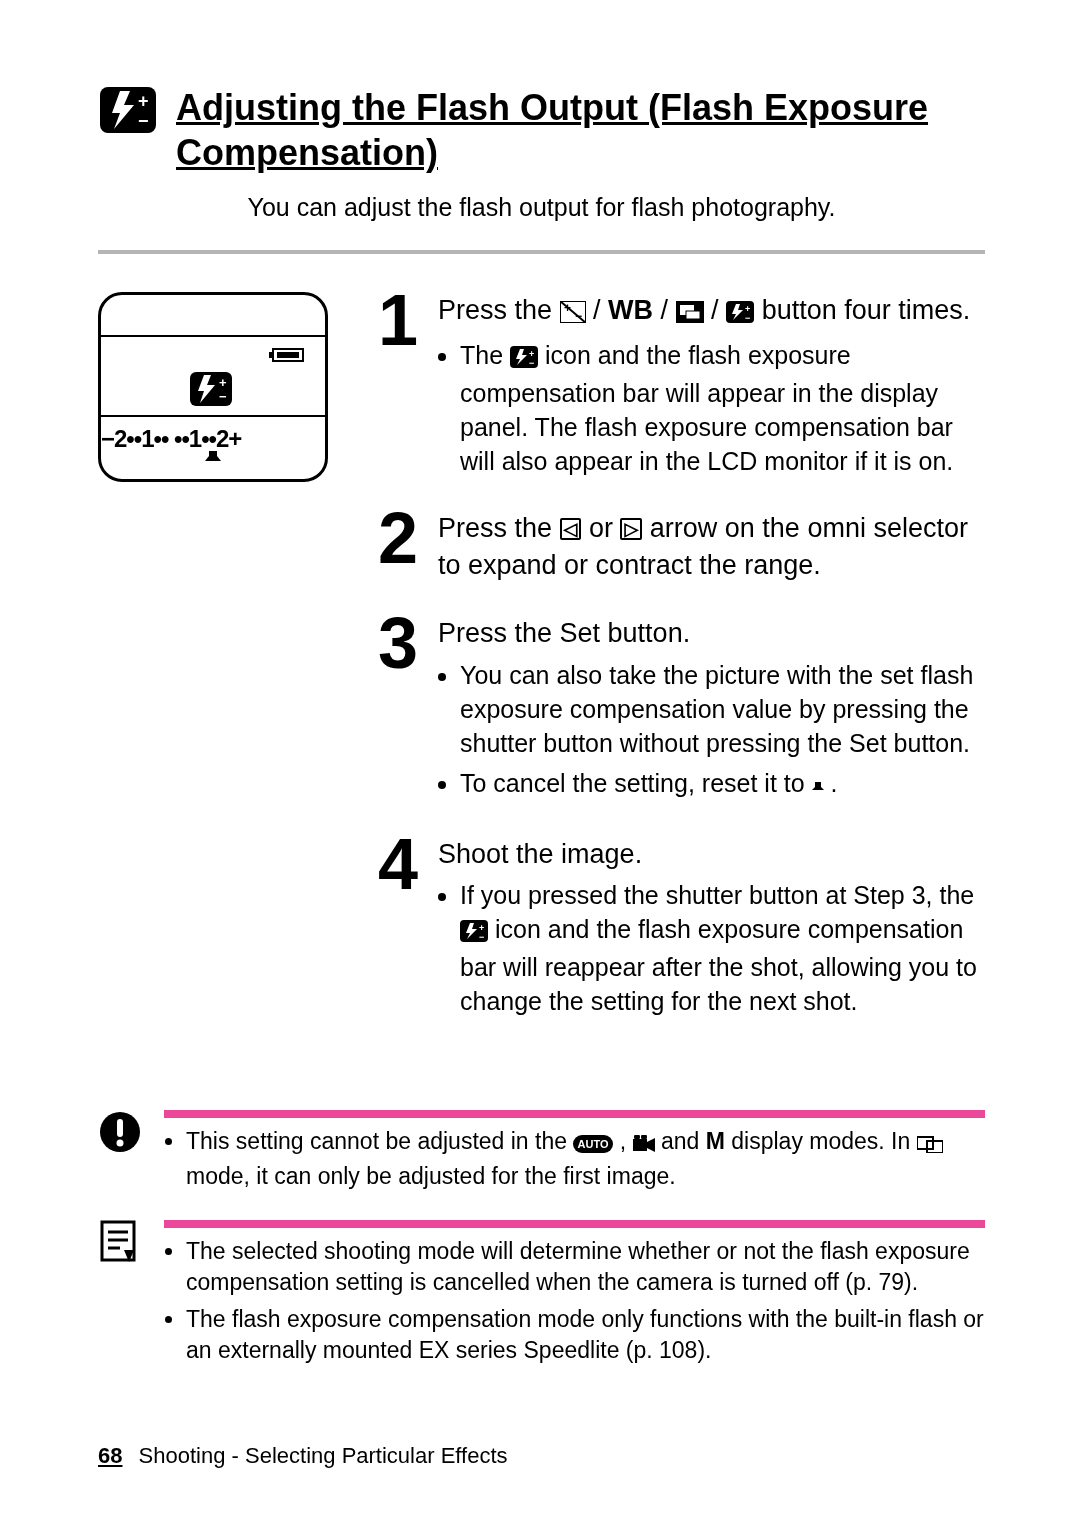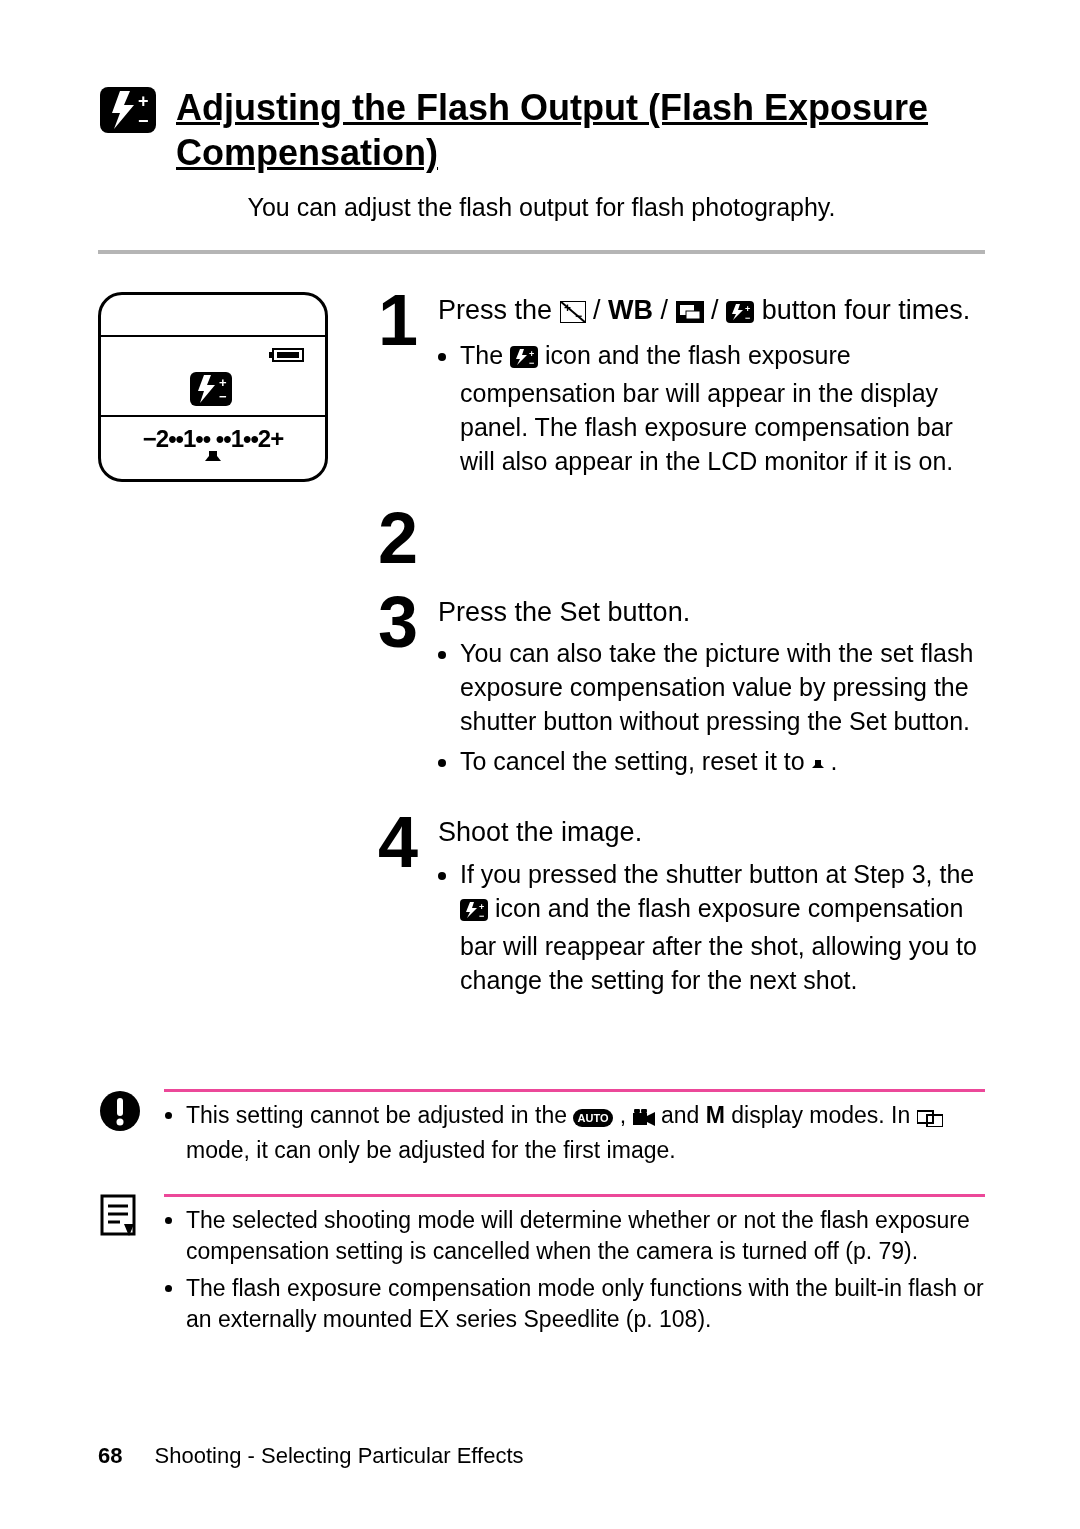--- a/index.html
+++ b/index.html
@@ -17,37 +17,37 @@
   .title-text { font-size: 36px; font-weight: 900; line-height: 1.25; text-decoration: underline; }
   .intro { font-size: 25px; margin-bottom: 28px; text-align: center; }
   .hr-gray { height: 4px; background: #b5b5b5; border: none; margin-bottom: 38px; }
   .content-row { display: flex; gap: 50px; }
   .lcd-box { width: 230px; }
   .lcd-frame { border: 3px solid #000; border-radius: 24px; width: 230px; height: 190px; position: relative; }
   .lcd-line1 { position:absolute; top:40px; left:0; right:0; height:2px; background:#000; }
   .lcd-line2 { position:absolute; top:120px; left:0; right:0; height:2px; background:#000; }
   .lcd-batt { position:absolute; top:50px; right:18px; }
   .lcd-flashicon { position:absolute; top:76px; left:88px; }
-  .lcd-scale { position:absolute; top:130px; left:0; right:0; text-align:center; font-size:24px; font-weight:bold; letter-spacing: -1px; font-family: Arial, sans-serif; }
+  .lcd-scale { position:absolute; top:130px; left:0; right:0; text-align:left; font-size:24px; font-weight:bold; letter-spacing: -1px; font-family: Arial, sans-serif; }
   .lcd-pointer { position:absolute; top:156px; left:50%; transform:translateX(-50%); }
   .steps { flex: 1; }
   .step { display: flex; gap: 14px; margin-bottom: 26px; }
   .step-num { font-size: 72px; font-weight: 900; line-height: 0.8; min-width: 46px; font-family: Arial Black, Arial, sans-serif; }
   .step-body { flex: 1; }
   .step-head { font-size: 27px; line-height: 1.35; margin-bottom: 6px; }
   .step ul { list-style: disc; padding-left: 22px; }
   .step ul li { font-size: 25px; line-height: 1.36; margin-bottom: 6px; }
   .notes { margin-top: 60px; }
   .note-block { display:flex; gap: 22px; margin-bottom: 22px; }
   .note-icon { width: 44px; flex-shrink:0; }
-  .note-body { flex:1; border-top: 3px solid #ec4899; padding-top: 8px; }
+  .note-body { flex:1; border-top: 8px solid #ec4899; padding-top: 8px; }
   .note-body ul { list-style: disc; padding-left: 22px; }
   .note-body ul li { font-size: 23px; line-height: 1.35; margin-bottom: 6px; }
   .footer { position:absolute; bottom: 60px; left: 98px; font-size: 22px; }
-  .footer .pg { font-weight: 900; margin-right: 26px; }
+  .footer .pg { font-weight: 900; margin-right: 10px; text-decoration: underline; }
   .inline-icon { display:inline-block; vertical-align: -4px; }
   .boxed { display:inline-block; border:2px solid #000; padding: 0 2px; font-size: 18px; font-weight:bold; line-height:1; vertical-align: 2px; border-radius:2px; }
   .glyph { font-weight:bold; }
 </style>
 </head>
 <body>
 
 <div class="title-row">
   <span class="title-icon">
     <svg width="60" height="50" viewBox="0 0 60 50">
@@ -144,20 +144,27 @@
             </span>
             <span> icon and the flash exposure compensation bar will appear in the display panel. The flash exposure compensation bar will also appear in the LCD monitor if it is on.</span>
           </li>
         </ul>
       </div>
     </div>
 
     <div class="step">
       <div class="step-num">2</div>
       <div class="step-body">
+        <div class="step-head">
+          <span>Press the </span>
+          <span class="boxed">◁</span>
+          <span> or </span>
+          <span class="boxed">▷</span>
+          <span> arrow on the omni selector to expand or contract the range.</span>
+        </div>
       </div>
     </div>
 
     <div class="step">
       <div class="step-num">3</div>
       <div class="step-body">
         <div class="step-head">Press the Set button.</div>
         <ul>
           <li>You can also take the picture with the set flash exposure compensation value by pressing the shutter button without pressing the Set button.</li>
           <li>

